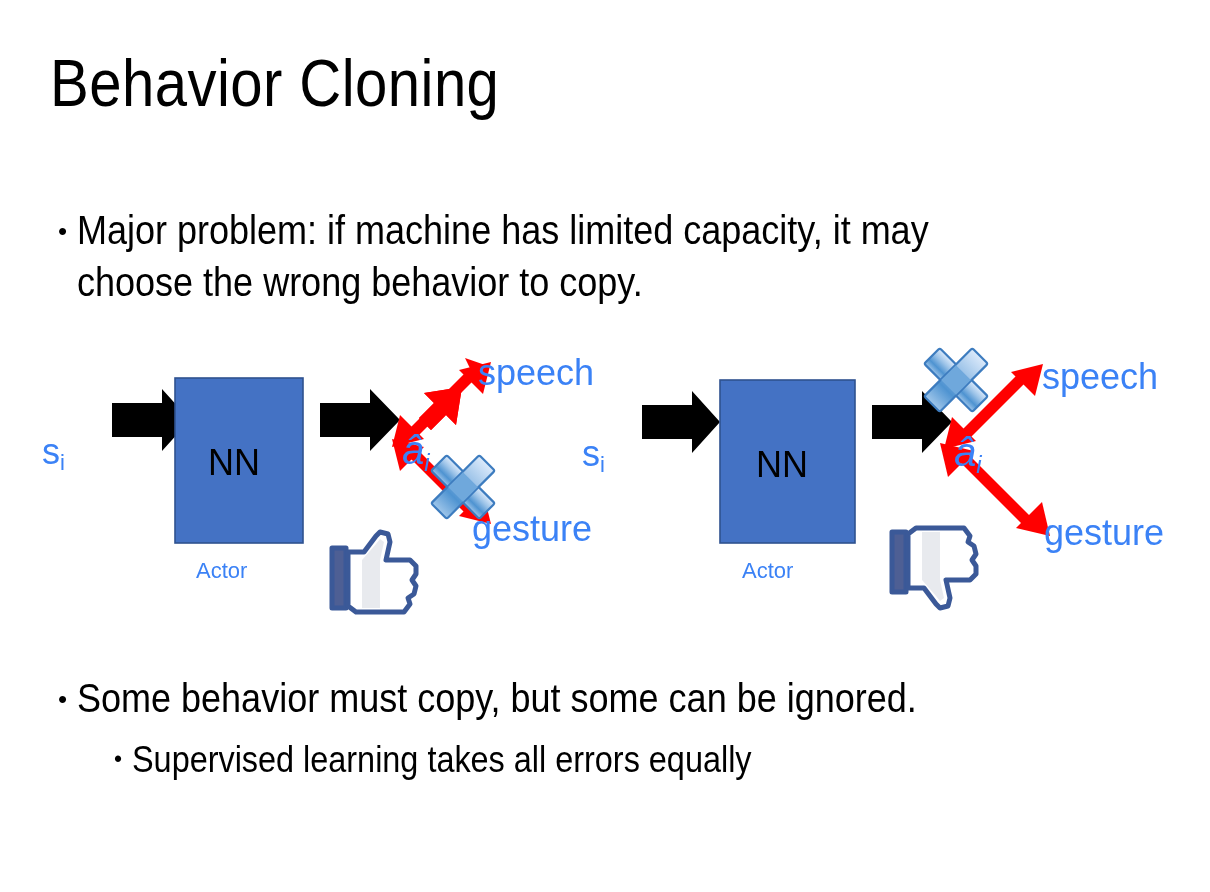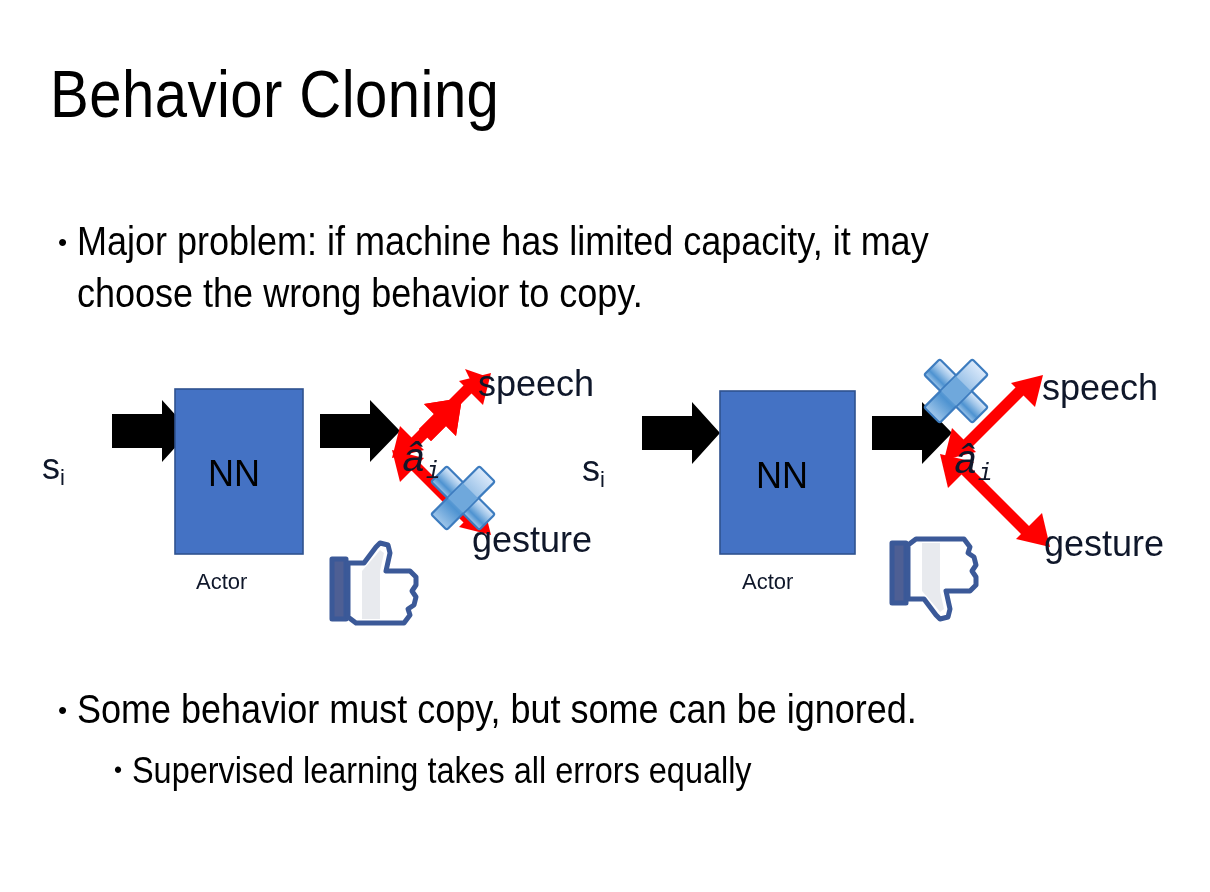--- a/index.html
+++ b/index.html
@@ -14,21 +14,20 @@
     position: relative;
     overflow: hidden;
     font-family: "Liberation Sans", "DejaVu Sans", sans-serif;
     color: #000000;
   }
 
   .slide {
     position: absolute;
     inset: 0;
     background: #ffffff;
-    margin-top: 11px;
   }
 
   
   .slide-title {
     position: absolute;
     left: 50px;
     top: 44px;
     font-family: "Liberation Sans Narrow", "Liberation Sans", sans-serif;
     font-size: 66px;
     line-height: 78px;
@@ -115,41 +114,41 @@
     top: 0;
     width: 580px;
     height: 300px;
     overflow: visible;
   }
 
   
   .dg-label {
     position: absolute;
     font-family: "Liberation Sans", "DejaVu Sans", sans-serif;
-    color: #0f172a;
+    color: #3b82f6;
     white-space: nowrap;
   }
   .lbl-state {
     font-size: 36px;
-    line-height: 52px;
+    line-height: 44px;
   }
   .lbl-state sub {
     font-size: 22px;
     vertical-align: -6px;
   }
   .lbl-nn {
     font-size: 36px;
     color: #000000;
     font-weight: 400;
   }
   .lbl-actor {
     font-size: 22px;
   }
   .lbl-action {
-    font-family: Liberation Mono, monospace;
+    font-family: Liberation Sans, sans-serif;
     font-style: italic;
     font-size: 40px;
     line-height: 40px;
   }
   .lbl-action sub {
     font-size: 24px;
     font-style: italic;
     vertical-align: -7px;
   }
   .lbl-out {

